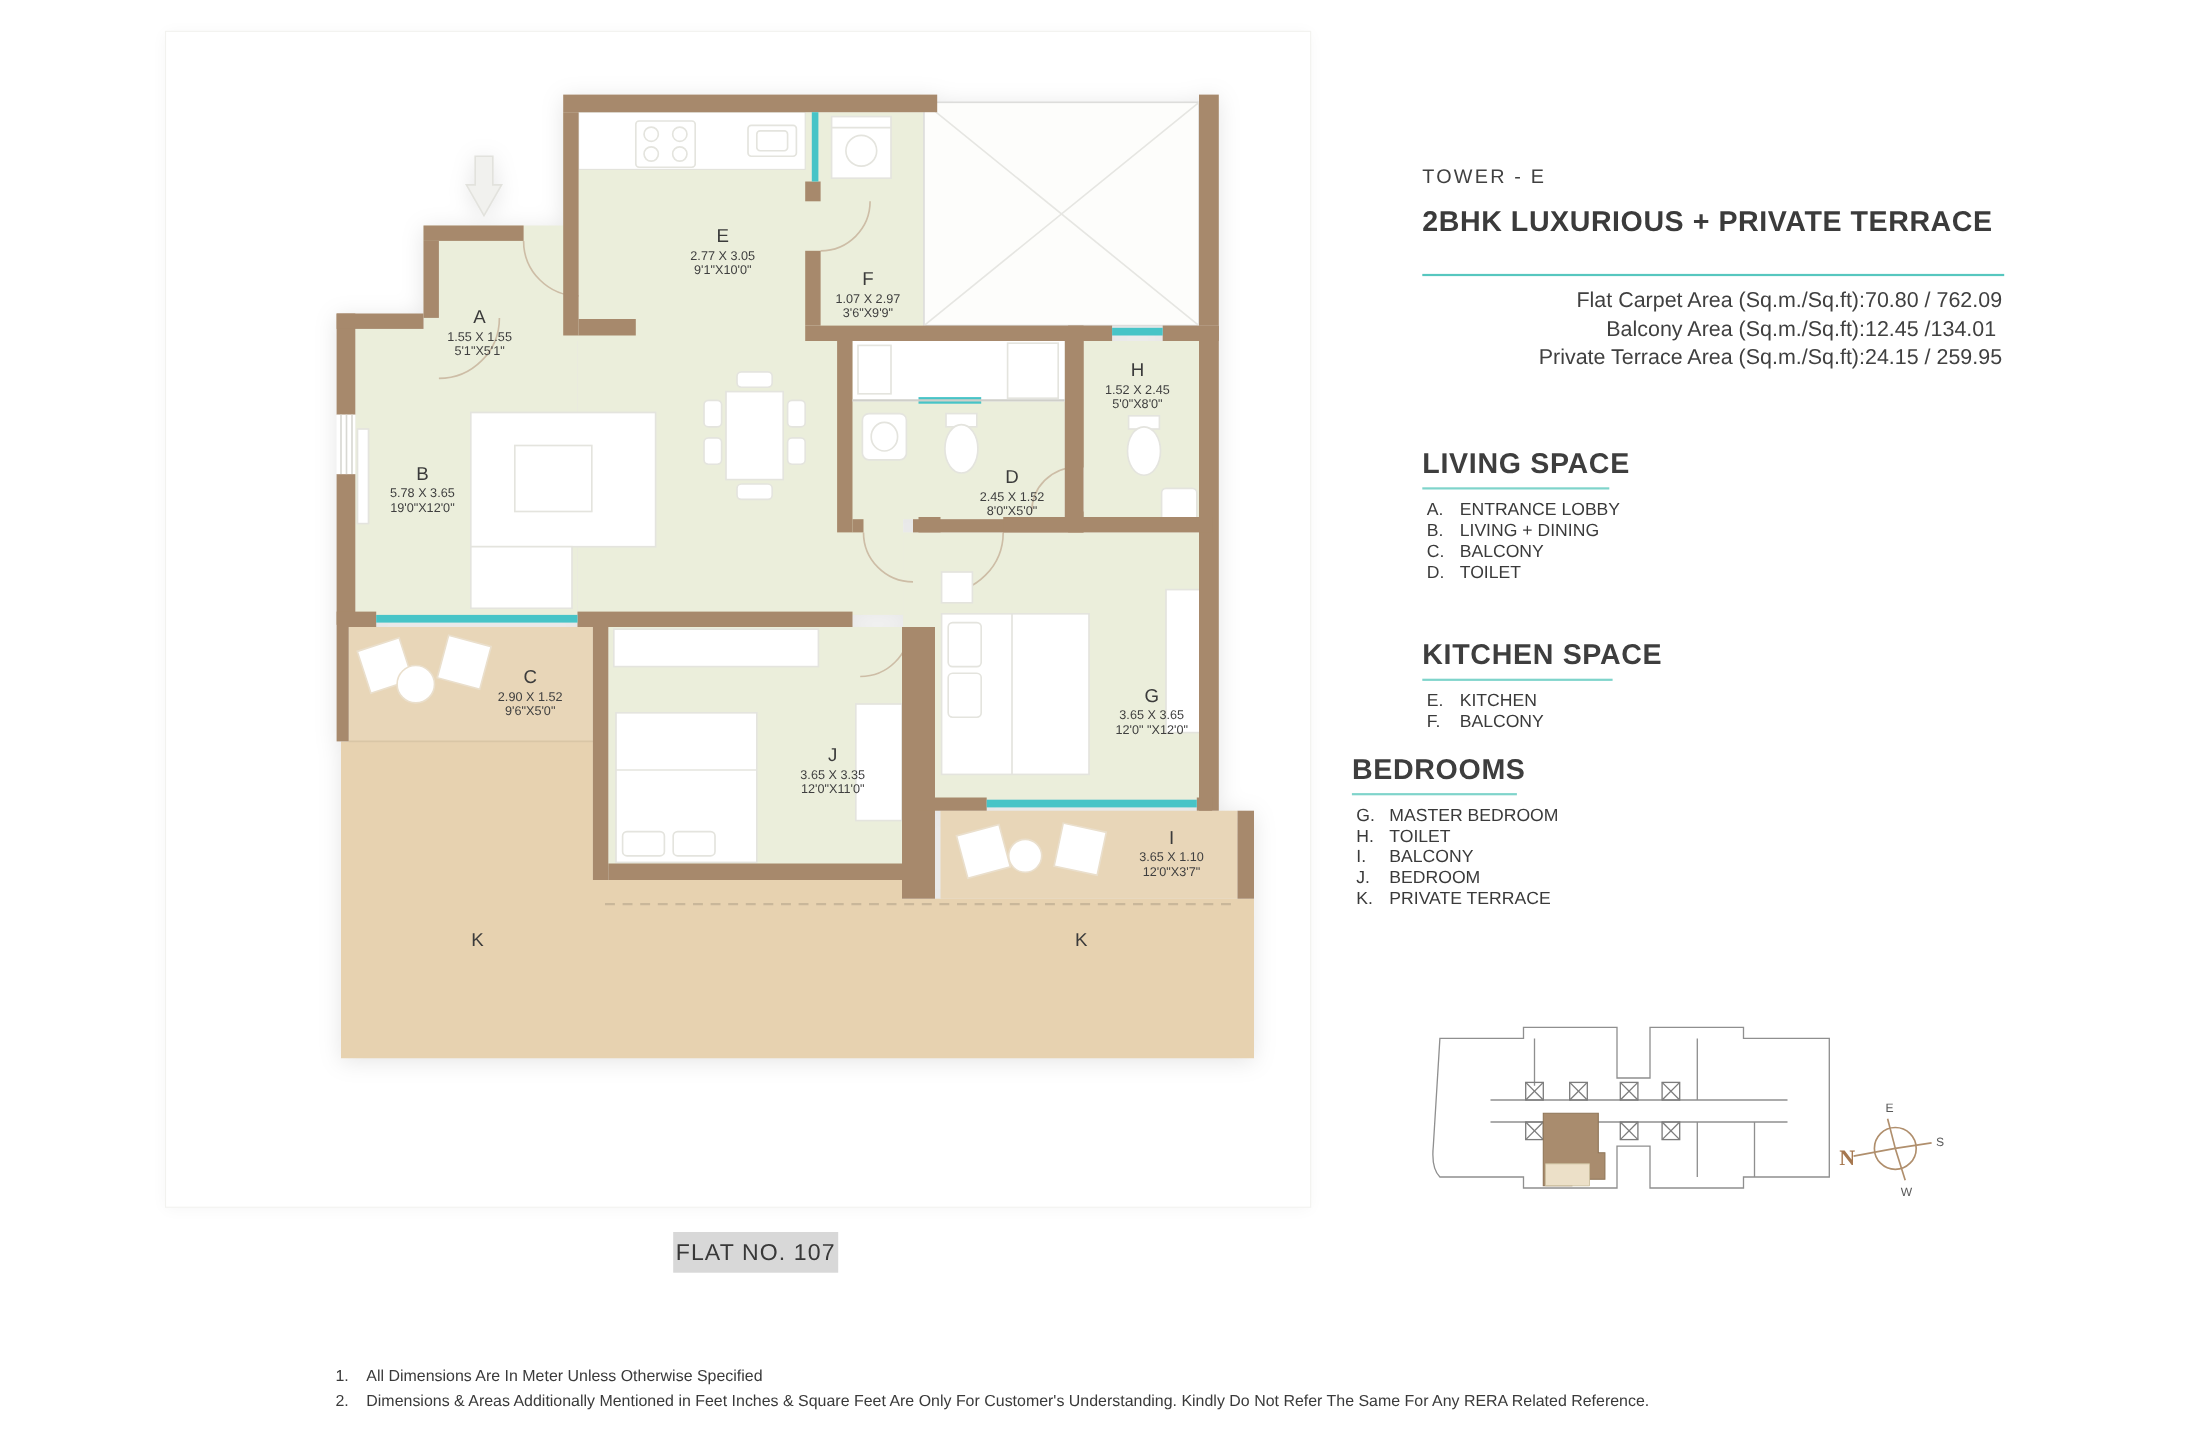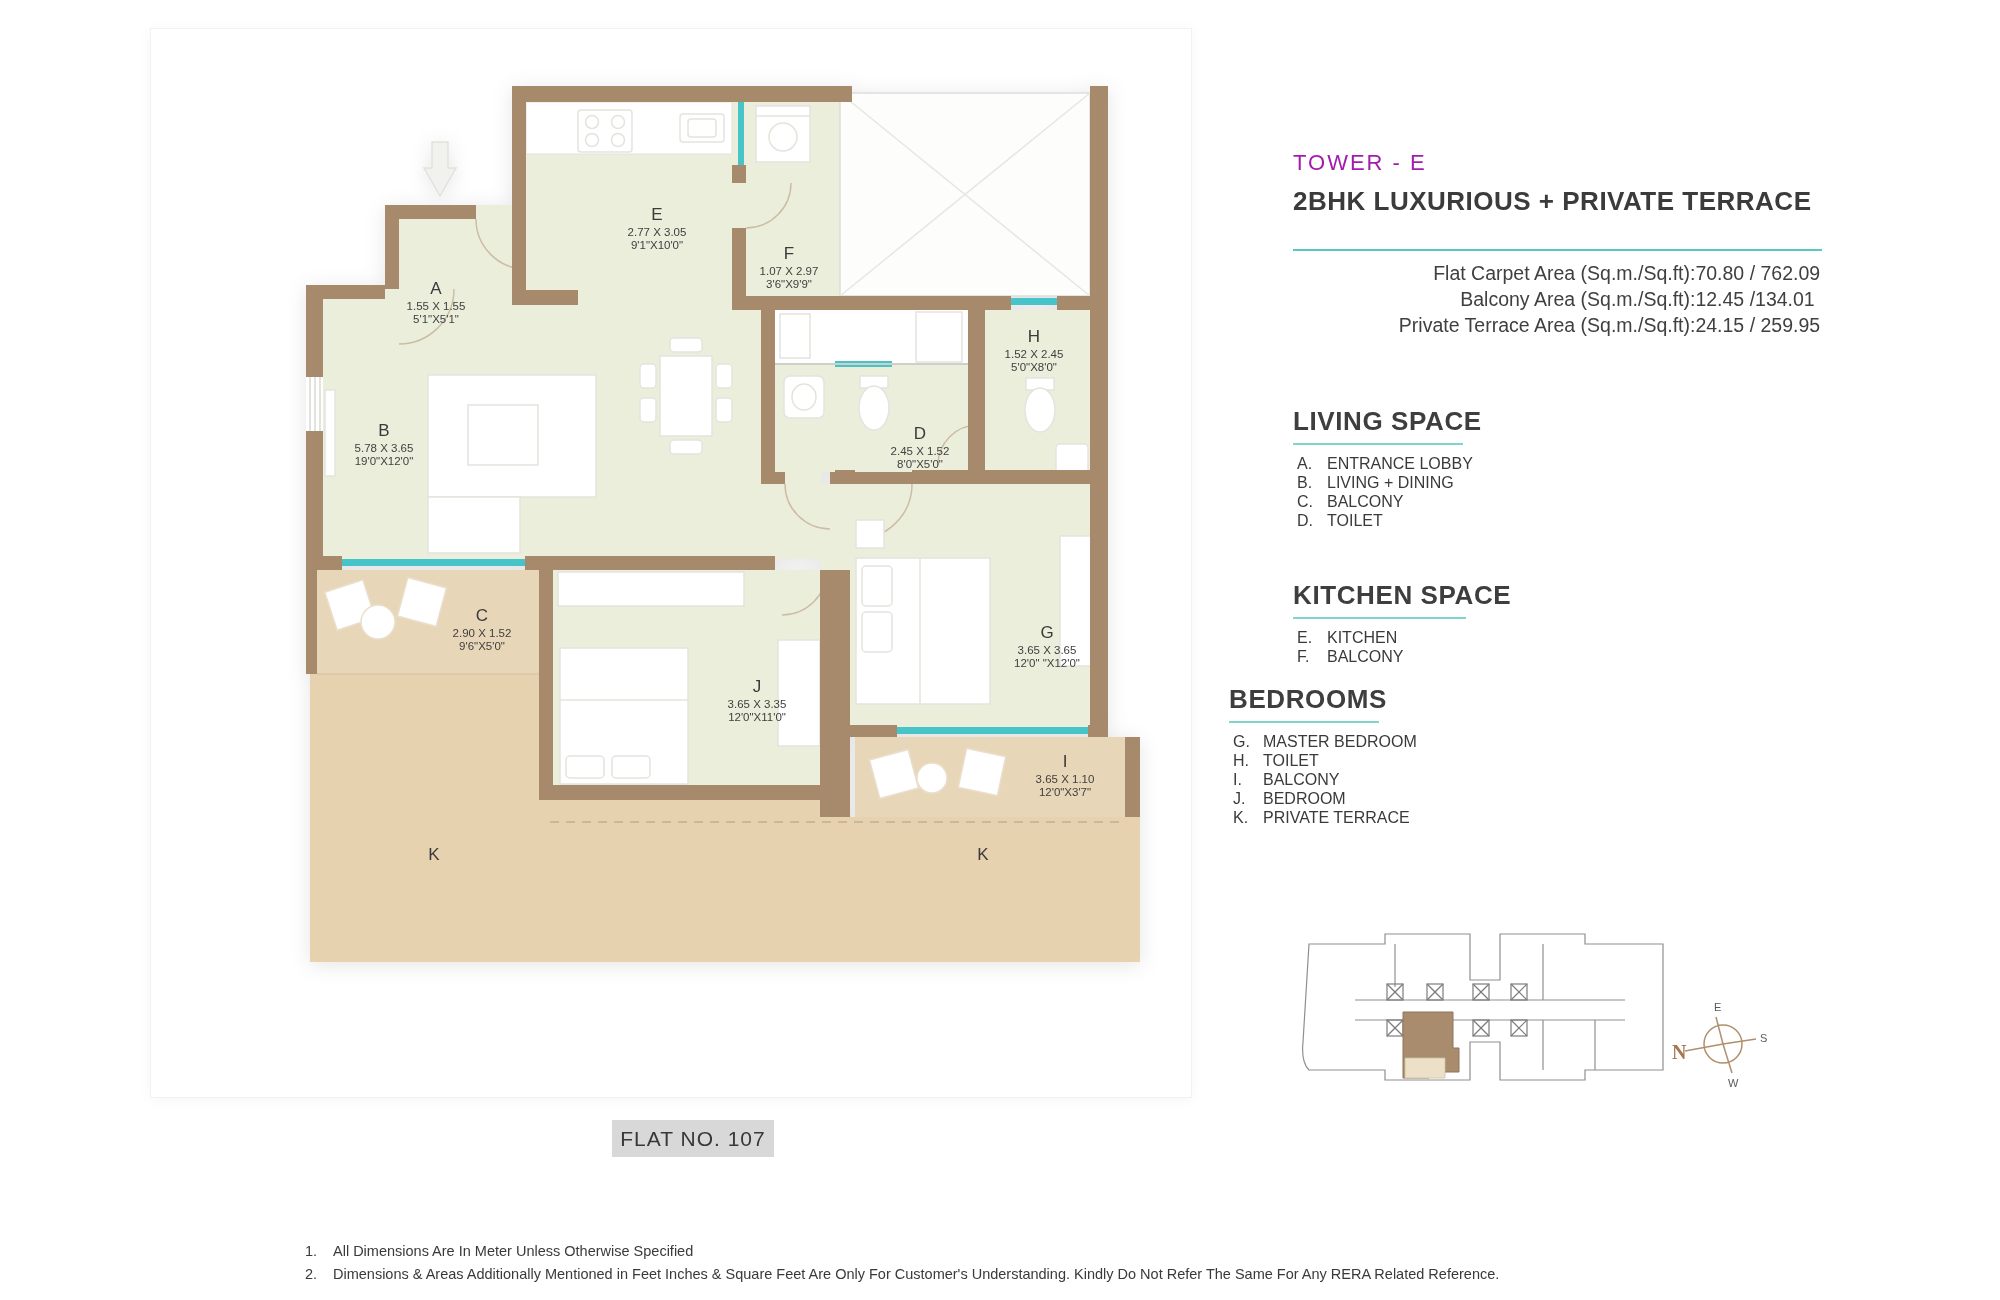--- a/index.html
+++ b/index.html
@@ -2,38 +2,38 @@
 <html><head>
 <meta charset="utf-8">
 <style>
   html,body{margin:0;padding:0;background:#ffffff;}
   body{width:2000px;height:1300px;position:relative;font-family:"Liberation Sans",sans-serif;color:#3c3c3c;overflow:hidden;}
   .abs{position:absolute;}
   
   #plan-panel{left:150px;top:28px;width:1040px;height:1068px;background:#fff;border:1px solid #f2f2ef;box-shadow:0 2px 14px rgba(0,0,0,.04);}
   #plan-svg{left:280px;top:60px;filter:drop-shadow(0 3px 10px rgba(0,0,0,.10));}
   
-  #tower-label{left:1293px;top:150px;font-size:22px;letter-spacing:2px;color:#a21caf;}
+  #tower-label{left:1293px;top:150px;font-size:18px;letter-spacing:2px;color:#404040;}
   #main-title{left:1293px;top:186px;font-size:26px;font-weight:bold;letter-spacing:.5px;color:#3b3b3b;}
   #title-rule{left:1293px;top:249px;width:529px;height:2px;}
   .area-rows{left:1335px;top:260px;width:560px;font-size:19.5px;color:#404040;text-align:right;}
   .area-row{display:flex;line-height:26px;}
   .area-row .lbl{width:355px;flex:none;}
   
   .legend-section{width:320px;}
   #sec-living{left:1293px;top:406px;}
   #sec-kitchen{left:1293px;top:532px;margin-top:48px;}
   #sec-bedrooms{left:1229px;top:652px;margin-top:32px;}
   .legend-title{font-size:26px;font-weight:600;letter-spacing:.6px;color:#3e3e3e;}
   .legend-rule{height:2px;margin-top:6px;}
   .legend-items{margin-top:9px;font-size:16px;color:#3a3a3a;}
   .legend-item{display:flex;line-height:19px;}
   .legend-item .k{width:30px;flex:none;padding-left:4px;}
   
-  #flat-badge{left:612px;top:1120px;width:162px;height:37px;background:#d8d8d8;display:flex;align-items:center;justify-content:center;font-size:21px;letter-spacing:1px;color:#383838;}
+  #flat-badge{left:612px;top:1120px;width:150px;height:37px;background:#d8d8d8;display:flex;align-items:center;justify-content:center;font-size:21px;letter-spacing:1px;color:#383838;}
   
   #notes{left:305px;top:1240px;width:1300px;font-size:14.5px;color:#3a3a3a;}
   .note-row{display:flex;line-height:23px;}
   .note-row .n{width:28px;flex:none;}
   
   #minimap{left:1295px;top:922px;}
   #compass{left:1672px;top:995px;}
   text{font-family:"Liberation Sans",sans-serif;}
   .room-letter{font-size:17px;fill:#3b3b3b;}
   .room-dim{font-size:11.5px;fill:#3f3f3f;}

